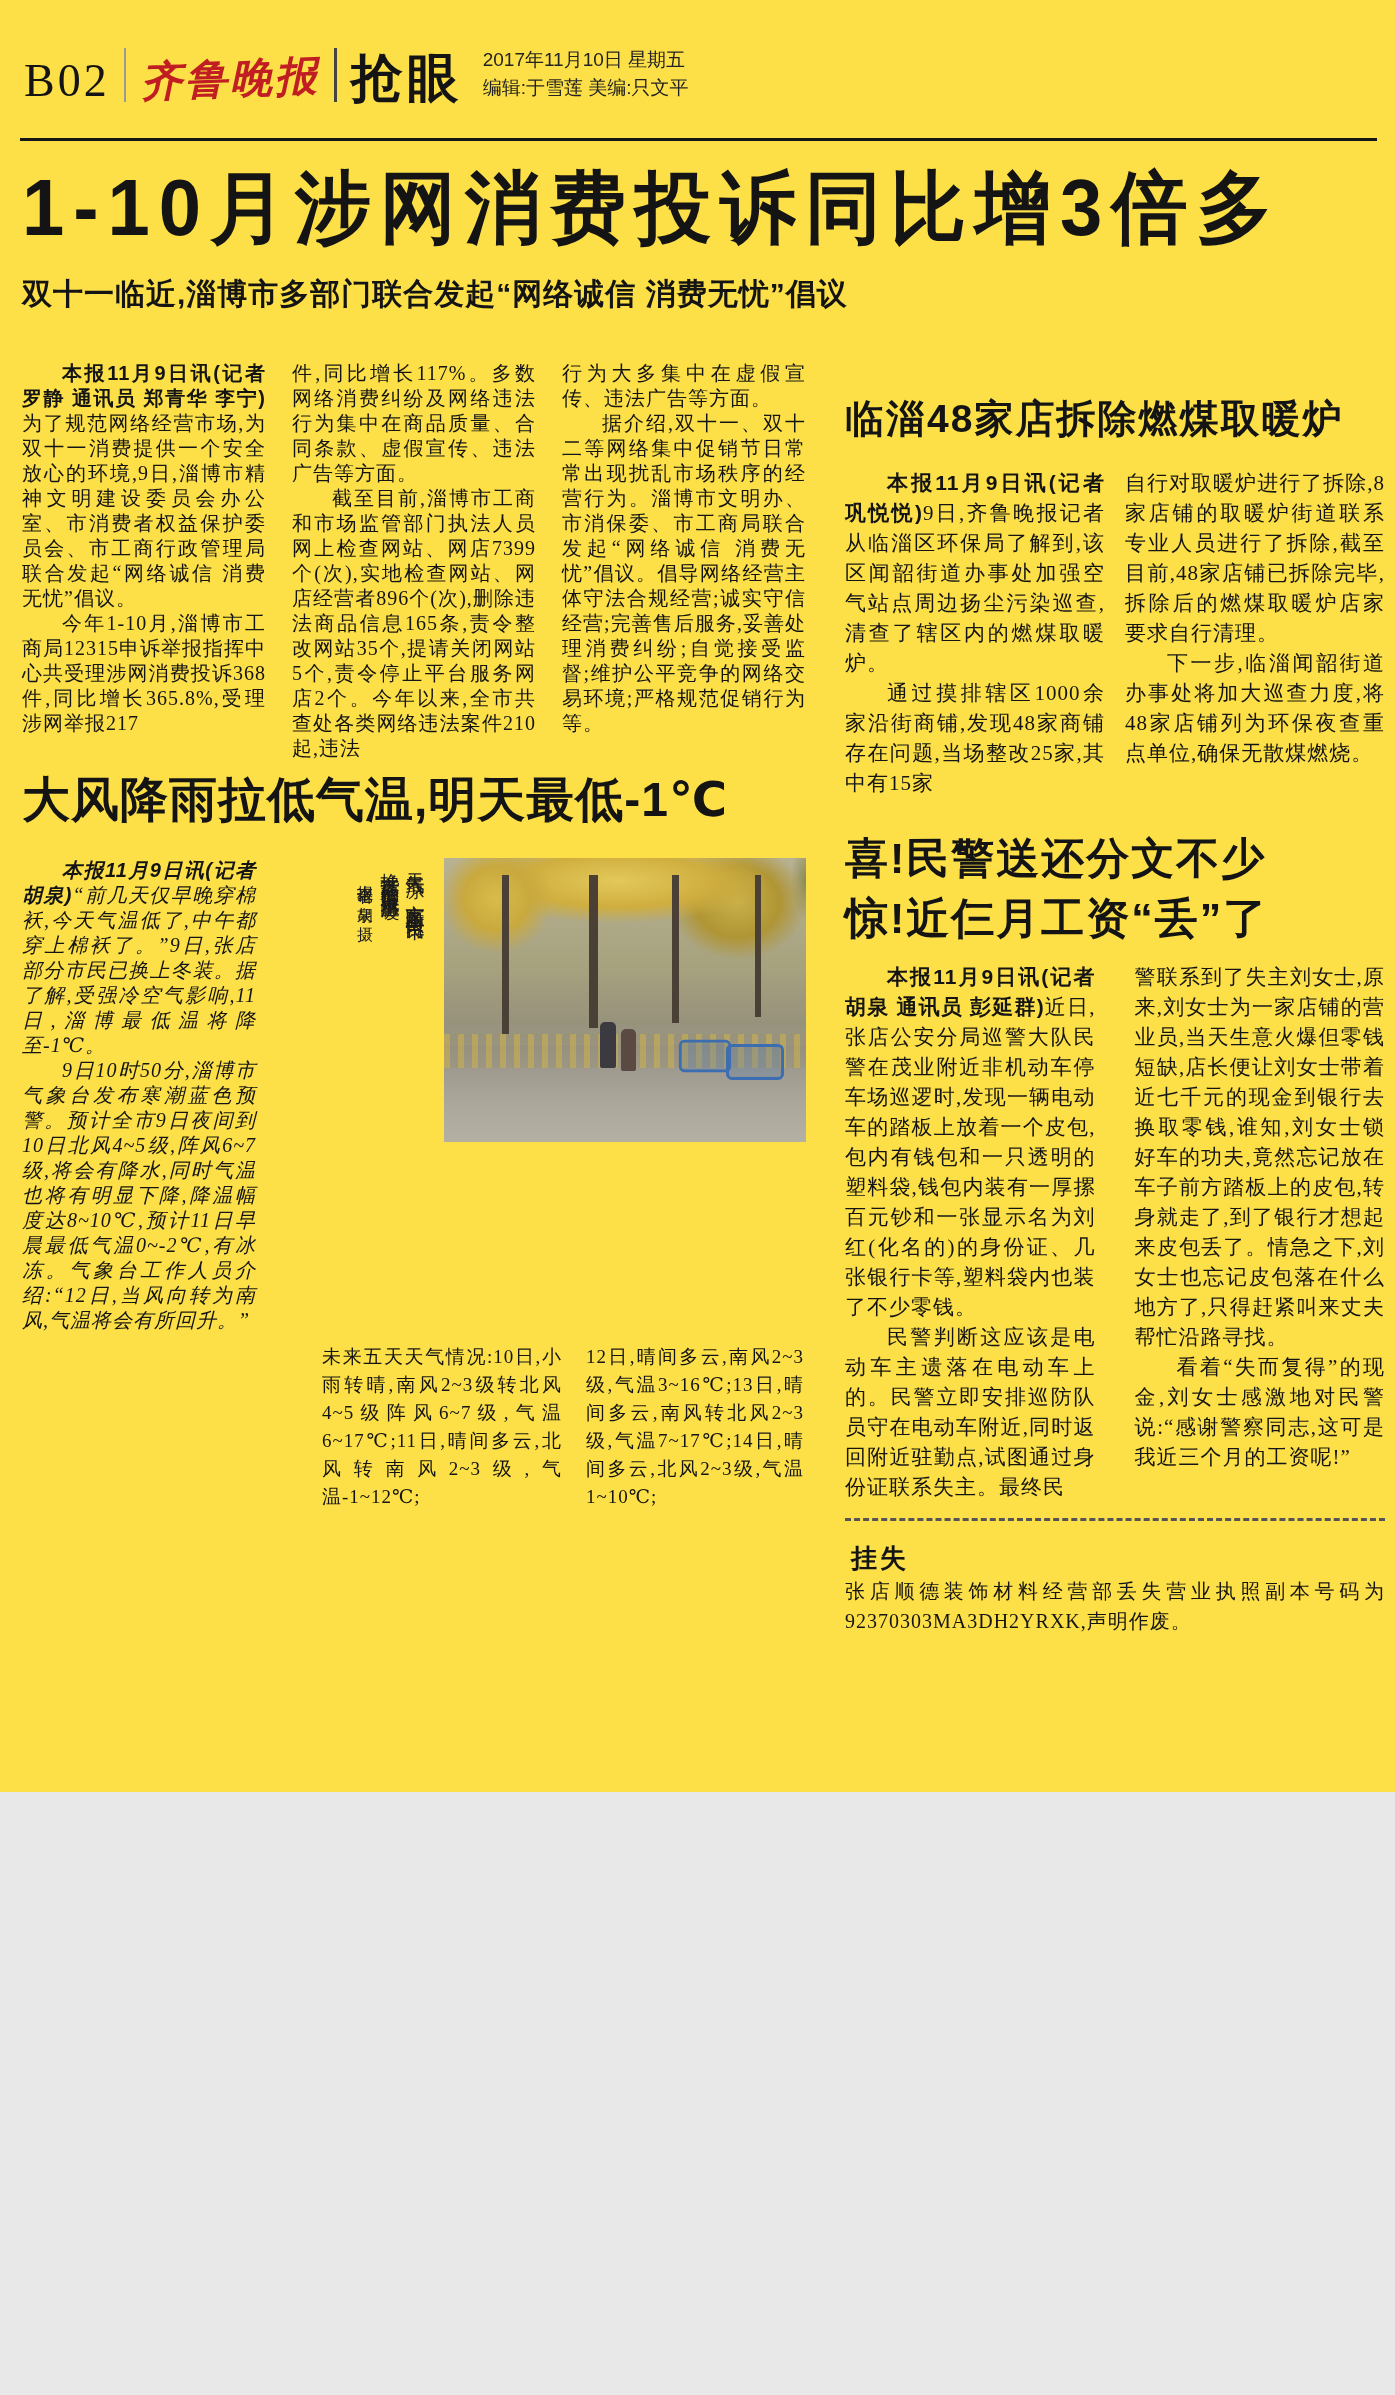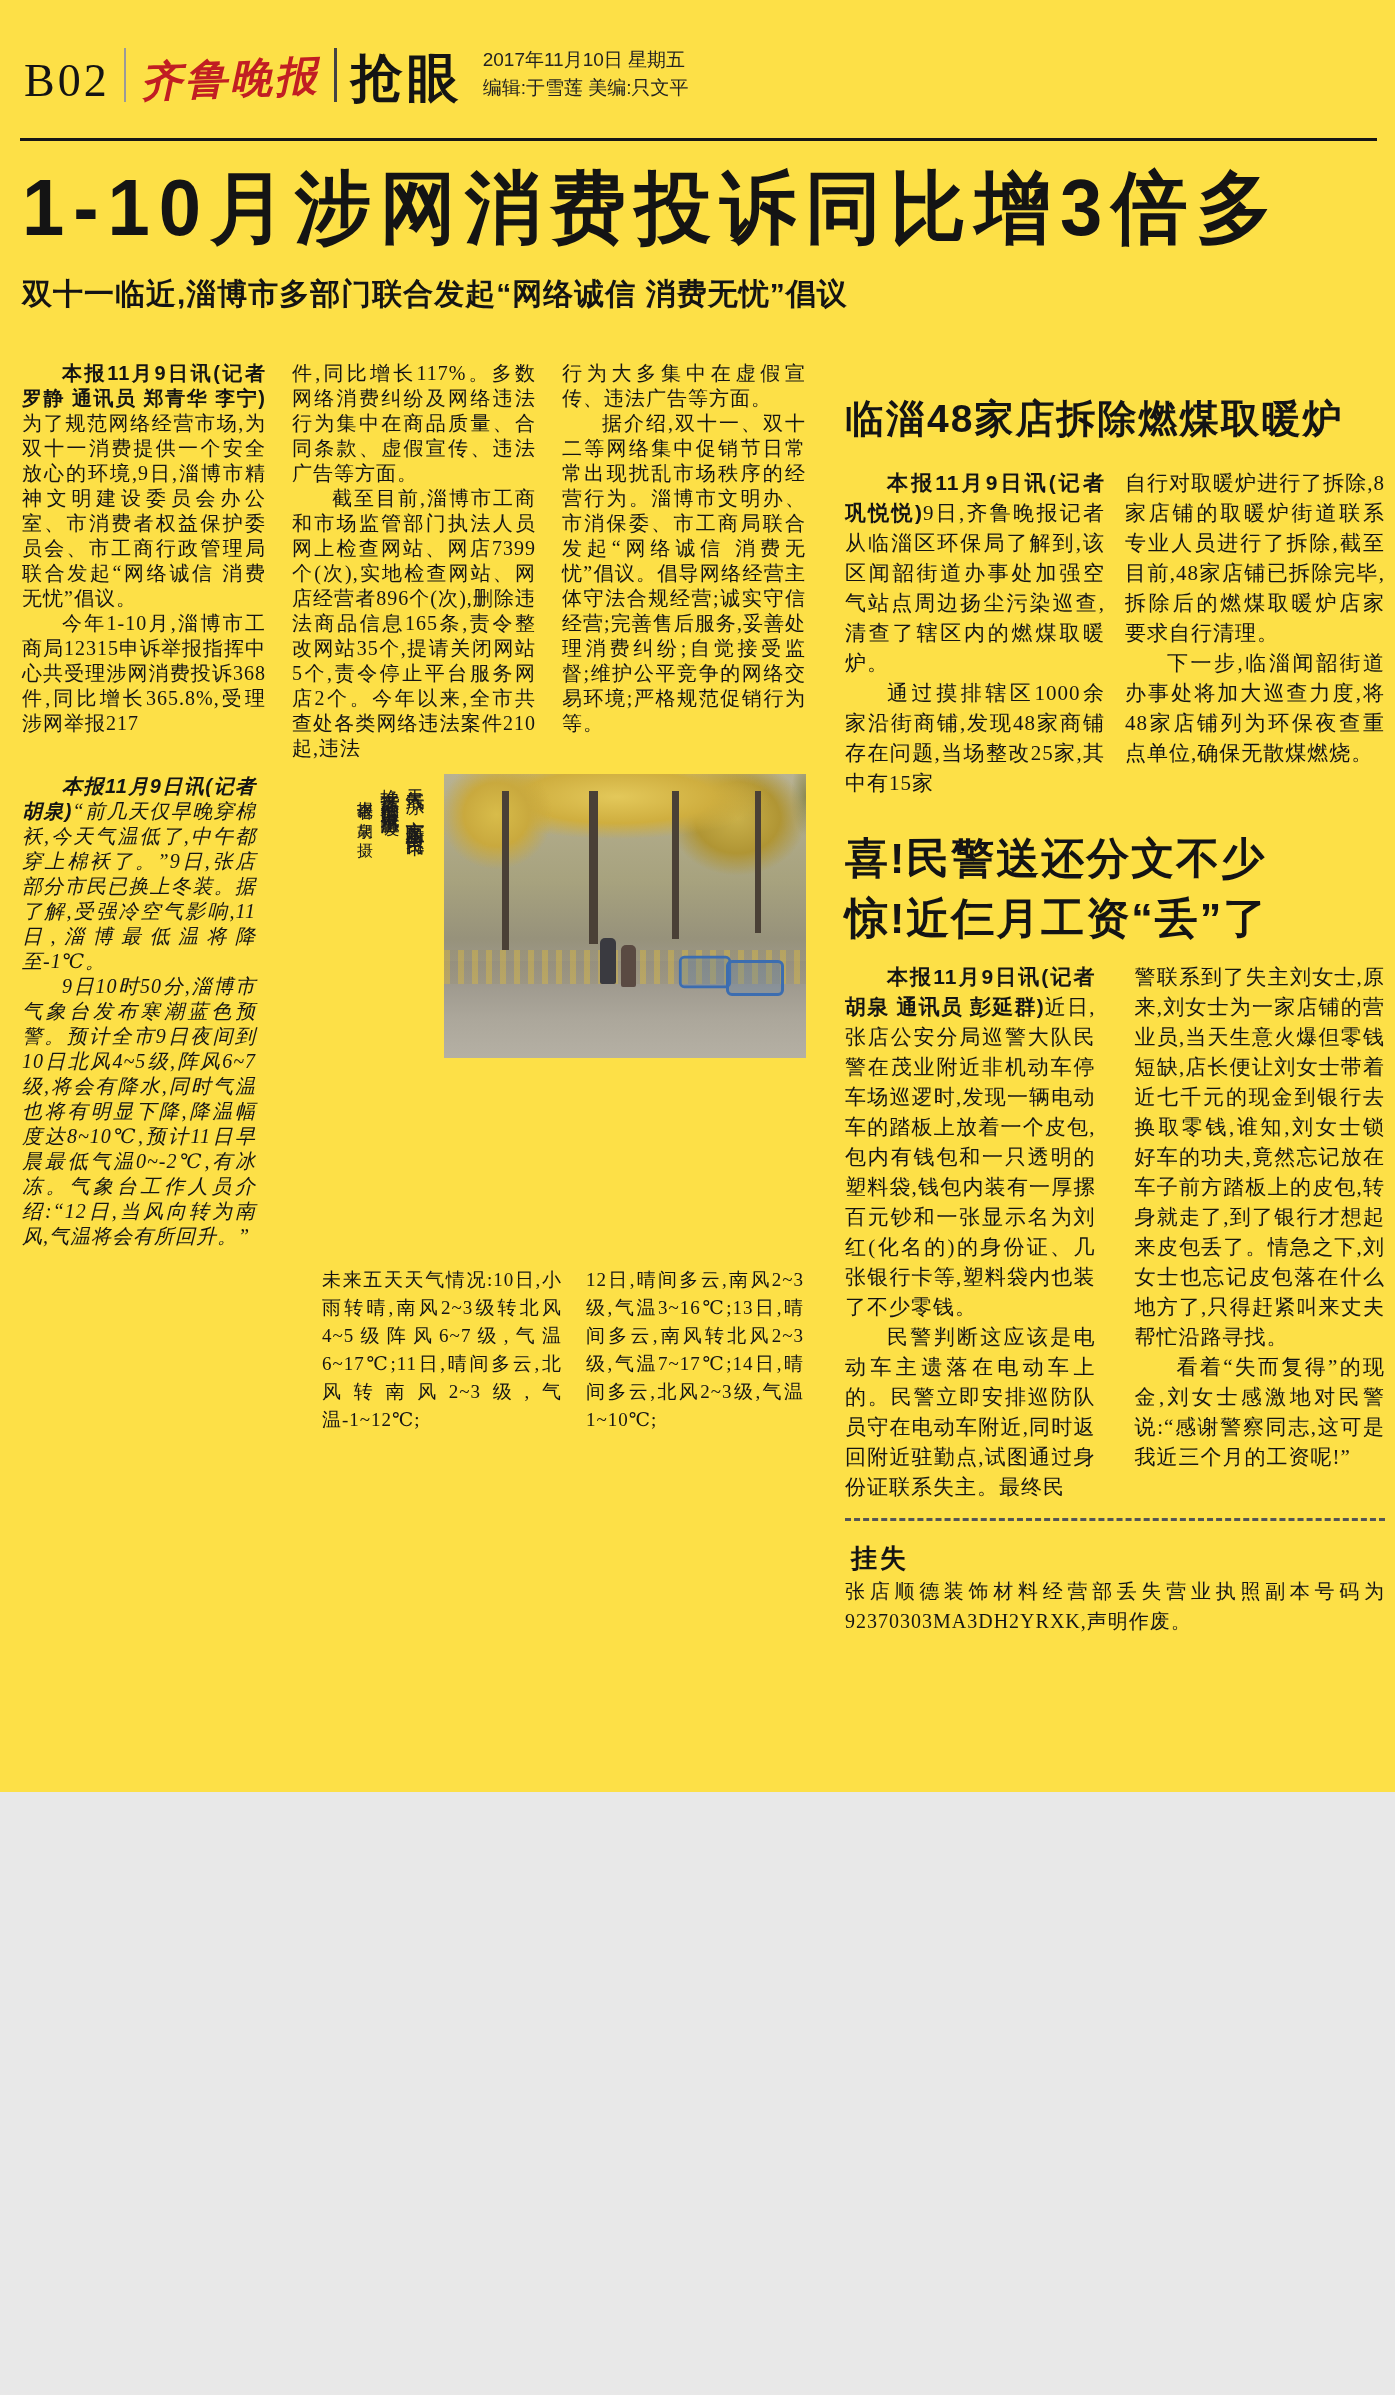--- a/index.html
+++ b/index.html
@@ -72,21 +72,21 @@
   .ph-leaves{position:absolute;left:0;right:0;bottom:26%;height:12%;
     background:repeating-linear-gradient(90deg,rgba(205,176,70,.55) 0 6px,rgba(150,140,100,.25) 6px 14px);}
   .fig{position:absolute;border-radius:5px 5px 2px 2px;}
   .f1{left:43%;bottom:26%;width:16px;height:46px;background:#3a3a40;}
   .f2{left:49%;bottom:25%;width:15px;height:42px;background:#5a4a42;}
   .bike{position:absolute;bottom:22%;width:52px;height:30px;border:3px solid #3c6db0;border-radius:6px;
         background:rgba(70,120,180,.25);}
   .b1{right:6%;}
   .b2{right:20%;bottom:24%;transform:scale(.9);}
 
-  .forecast{margin-top:17px;display:flex;}
+  .forecast{margin-top:10px;display:flex;}
   .fc-spacer{width:300px;}
   .fc-col{font-size:19px;line-height:28px;text-align:justify;letter-spacing:1px;}
   .fc1{width:240px;margin-right:24px;}
   .fc2{width:218px;}
 </style>
 </head>
 <body>
 
 <div class="page">
 
@@ -155,20 +155,21 @@
       </div>
     </div>
 
     <div class="lost">
       <div class="lost-label hd">挂失</div>
       <div class="lost-text">张店顺德装饰材料经营部丢失营业执照副本号码为92370303MA3DH2YRXK,声明作废。</div>
     </div>
   </div>
 
   <div class="weather">
+    <h2 class="weather-headline hd">大风降雨拉低气温,明天最低-1℃</h2>
 
     <div class="weather-row">
       <div class="weather-body">
         <p><span class="byline">本报11月9日讯(记者 胡泉)</span><span>“前几天仅早晚穿棉袄,今天气温低了,中午都穿上棉袄了。”9日,张店部分市民已换上冬装。据了解,受强冷空气影响,11日,淄博最低温将降至-1℃。</span></p>
         <p>9日10时50分,淄博市气象台发布寒潮蓝色预警。预计全市9日夜间到10日北风4~5级,阵风6~7级,将会有降水,同时气温也将有明显下降,降温幅度达8~10℃,预计11日早晨最低气温0~-2℃,有冰冻。气象台工作人员介绍:“12日,当风向转为南风,气温将会有所回升。”</p>
       </div>
       <div class="wspacer"></div>
       <div class="vcap">
         <span>天气最凉,市高新区街头一位市民</span>
         <span>搀扶老人前行的一幕让人倍感温暖。</span>

